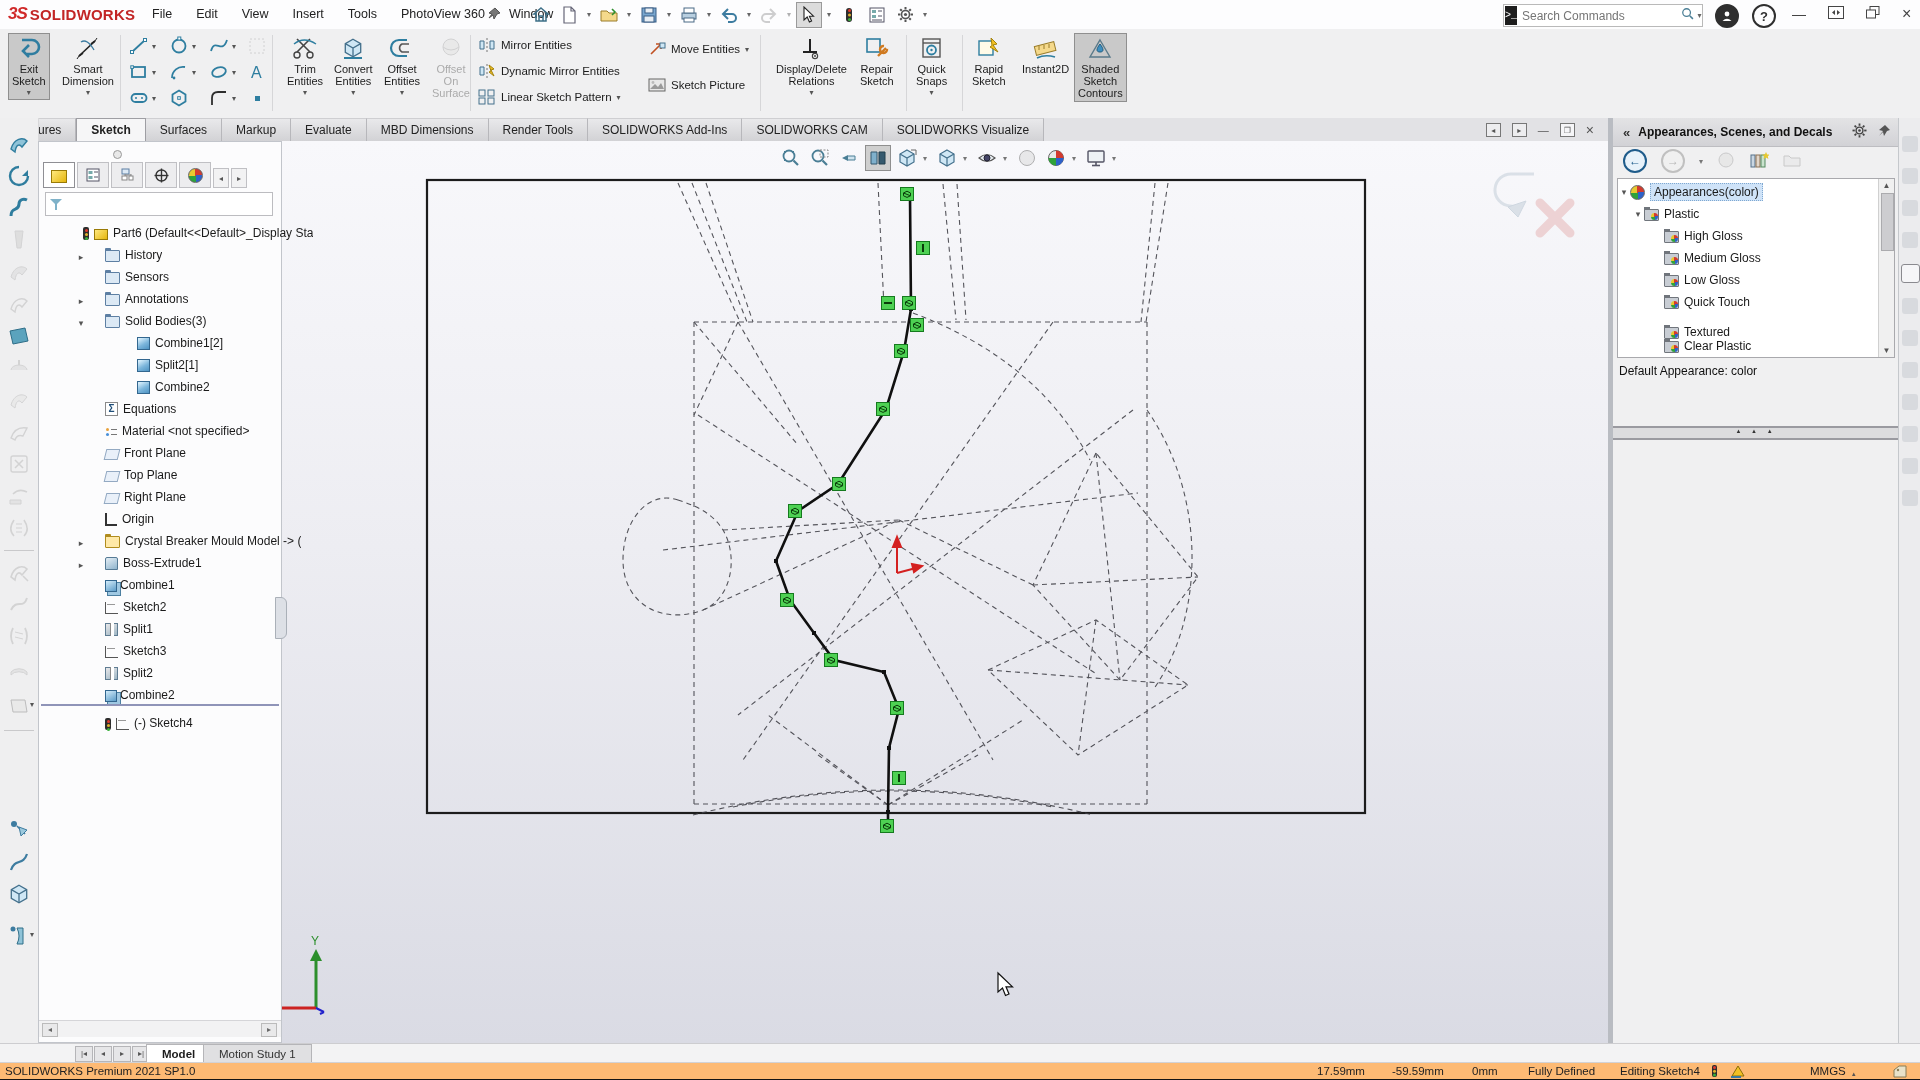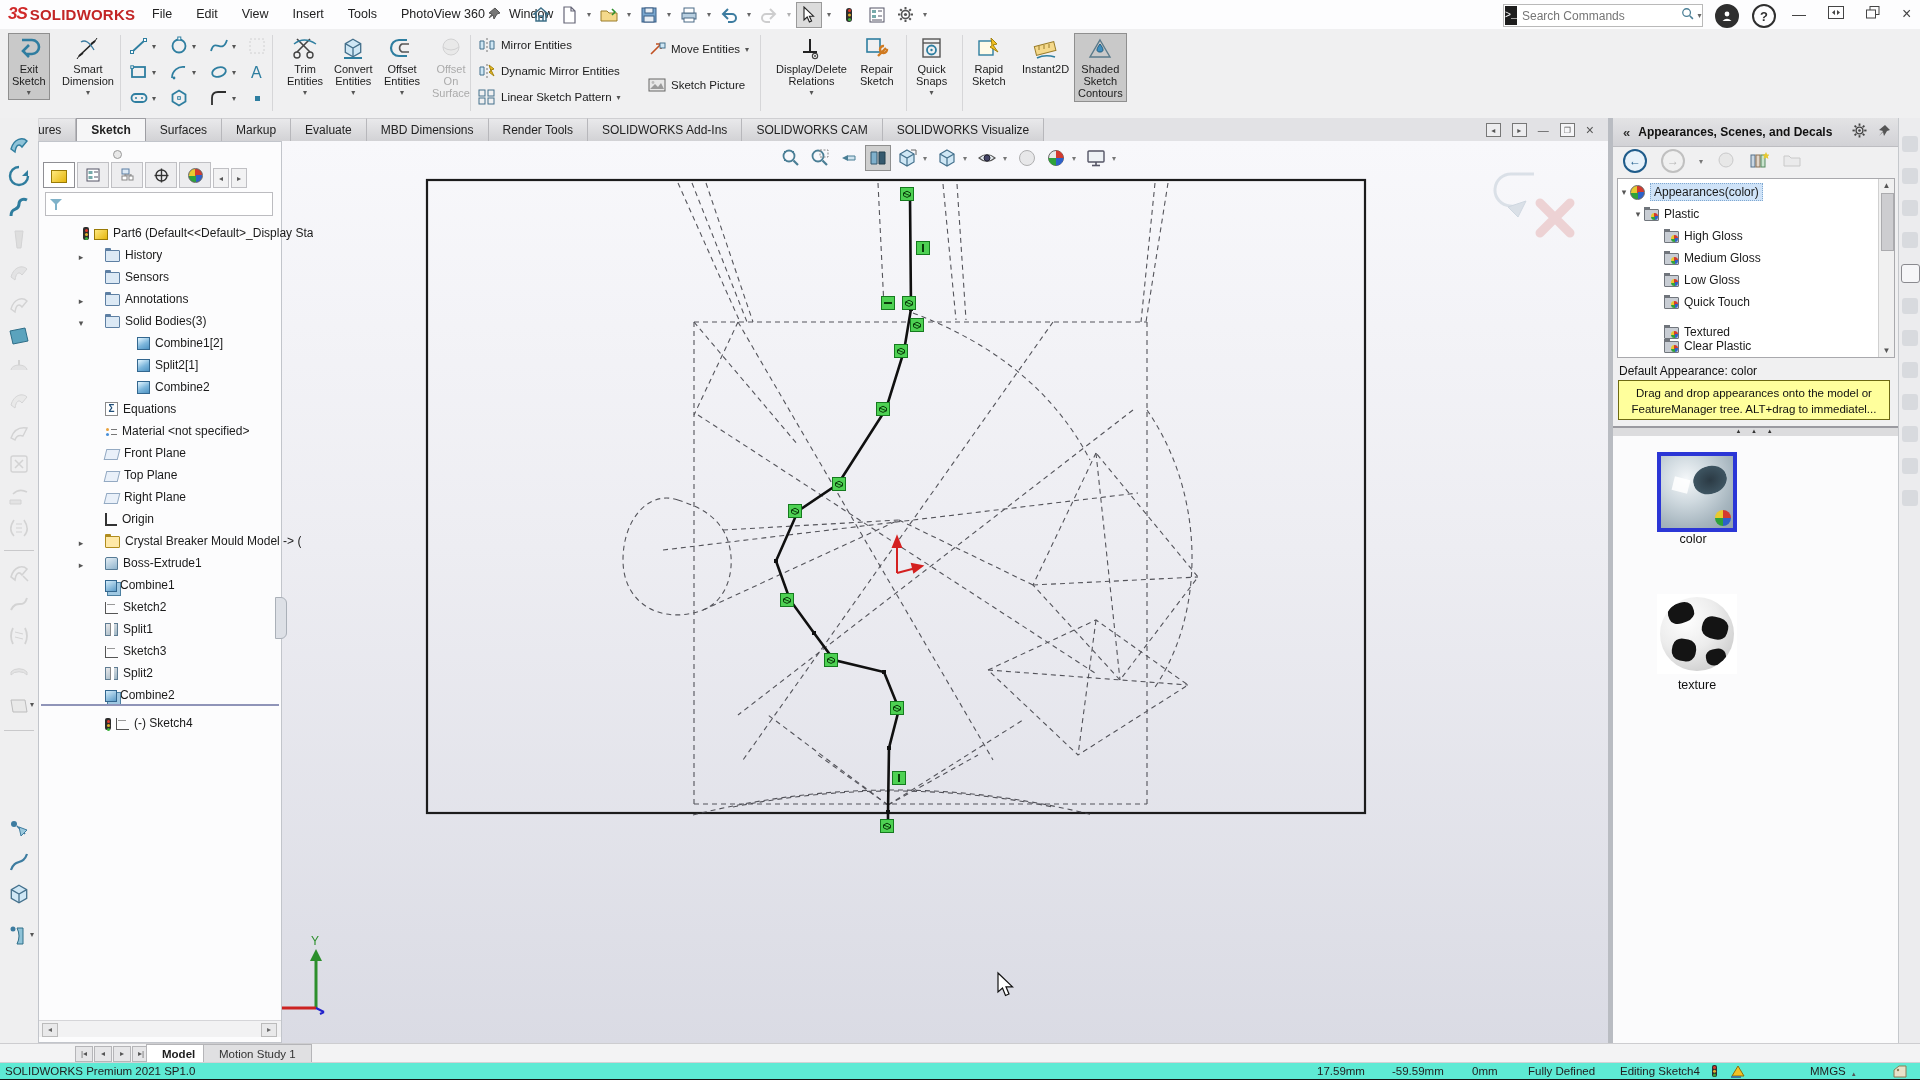--- a/index.html
+++ b/index.html
@@ -151,21 +151,21 @@
   .rsico{position:absolute;left:3px;width:16px;height:16px;border-radius:3px;background:#c9ccd1;opacity:.55;}
   .rsico.hl{opacity:1;background:#f6f6f8;border:1px solid #8a8a8f;left:2px;width:17px;height:17px;}
 
   
   .bottomtabs{position:absolute;left:0;top:1043px;width:1920px;height:19px;background:#f3f3f4;border-top:1px solid #cdcdd0;}
   .bt-nav{position:absolute;left:75px;top:2px;display:flex;gap:1px;}
   .bt-btn{width:16px;height:14px;border:1px solid #b5b5b8;background:#e6e6e8;font-size:8px;color:#555;text-align:center;line-height:13px;}
   .btab{position:absolute;top:0;height:18px;line-height:18px;padding:0 15px;font-size:11.5px;border:1px solid #b5b5b8;}
   .btab.active{background:#fff;font-weight:bold;border-bottom-color:#fff;}
   .btab.idle{background:#e0e0e2;color:#333;}
-  .statusbar{position:absolute;left:0;top:1062px;width:1920px;height:17px;background:#5eead4;border-top:1px solid #d2d2d5;font-size:11.5px;color:#222;}
+  .statusbar{position:absolute;left:0;top:1062px;width:1920px;height:17px;background:#fdba74;border-top:1px solid #d2d2d5;font-size:11.5px;color:#222;}
   .st{position:absolute;top:1px;line-height:15px;}
   .blackbar{position:absolute;left:0;top:1079px;width:1920px;height:1px;background:#141414;}
 
   svg text{font-family:"Liberation Sans",sans-serif;}
 </style>
 </head>
 <body>
 
 <svg width="0" height="0" style="position:absolute">
   <defs>
@@ -1149,41 +1149,22 @@
           <span class="tlabel">Clear Plastic</span>
         </div>
       <div class="tp-scroll">
         <span class="sarrow" style="top:0">▲</span>
         <span class="thumb"></span>
         <span class="sarrow" style="bottom:0">▼</span>
       </div>
     </div>
 
     <div class="tp-default">Default Appearance: color</div>
-    <div class="tp-tip">Drag and drop appearances onto the model or
-FeatureManager tree.  ALT+drag to immediatel...</div>
     <div class="tp-splitter"><span>▲ ▲ ▲</span></div>
 
-    <div class="tp-thumbs">
-      <div class="thumb-color">
-        <span class="thumb-hole"></span>
-        <span class="thumb-hl"></span>
-        <span class="mini-ball"></span>
-      </div>
-      <div class="thumb-label" style="left:40px;top:96px">color</div>
-      <div class="thumb-texture">
-        <div class="tex-sphere">
-          <span class="tex-patch" style="left:8px;top:6px;width:26px;height:20px;transform:rotate(-20deg)"></span>
-          <span class="tex-patch" style="left:42px;top:20px;width:26px;height:22px;transform:rotate(15deg)"></span>
-          <span class="tex-patch" style="left:12px;top:42px;width:24px;height:22px;transform:rotate(10deg)"></span>
-          <span class="tex-patch" style="left:46px;top:52px;width:20px;height:16px;transform:rotate(-12deg)"></span>
-        </div>
-      </div>
-      <div class="thumb-label" style="left:44px;top:242px">texture</div>
-    </div>
   </div>
 
   <div class="rstrip">
     <span class="rsico" style="top:18px"></span>
     <span class="rsico" style="top:50px"></span>
     <span class="rsico" style="top:82px"></span>
     <span class="rsico" style="top:114px"></span>
     <span class="rsico hl" style="top:146px"></span>
     <span class="rsico" style="top:180px"></span>
     <span class="rsico" style="top:212px"></span>

